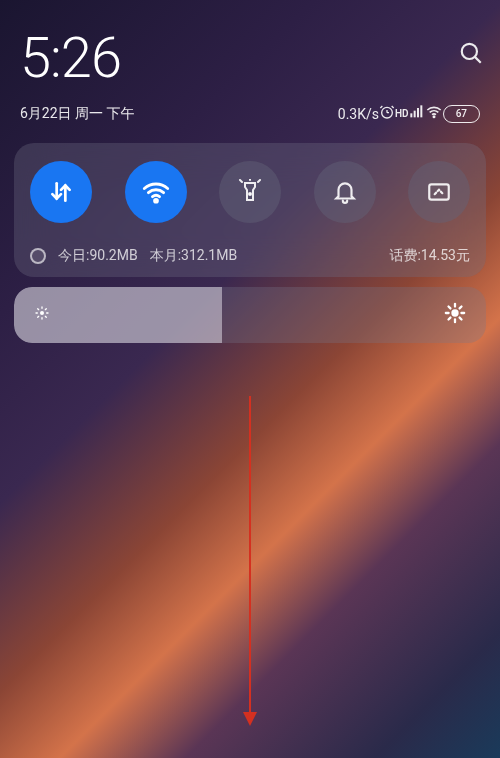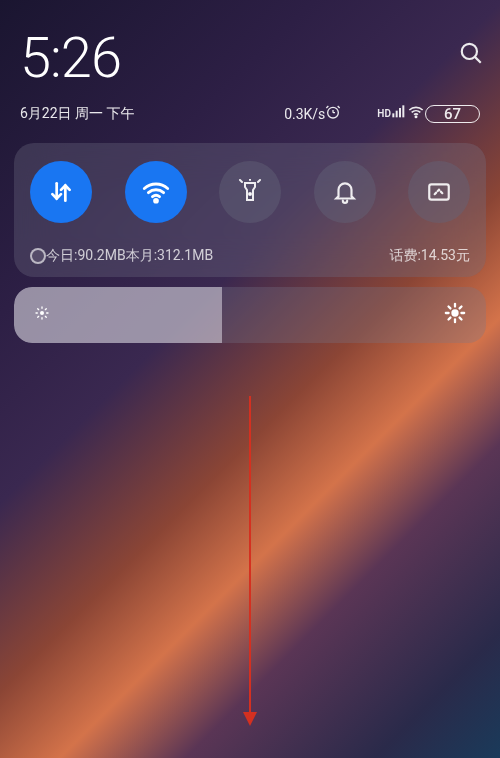--- a/index.html
+++ b/index.html
@@ -48,22 +48,22 @@
       align-items: center;
       font-size: 14px;
       color: rgba(255,255,255,0.9);
     }
     .search-icon {
       margin-top: 10px;
     }
     .battery-badge {
       border: 1.5px solid rgba(255,255,255,0.9);
       border-radius: 10px;
-      padding: 0 18px;
-      font-size: 15px;
+      padding: 0 12px;
+      font-size: 10px;
       line-height: 16px;
       font-weight: 500;
     }
     .panel {
       margin: 6px 14px;
       background: rgba(120, 120, 140, 0.3);
       backdrop-filter: blur(20px);
       border-radius: 20px;
       padding: 18px 16px 12px 16px;
     }
@@ -89,20 +89,21 @@
       align-items: center;
       justify-content: space-between;
       margin-top: 20px;
       padding-top: 4px;
       font-size: 14px;
       color: rgba(255,255,255,0.75);
     }
     .data-left {
       display: flex;
       align-items: center;
+      gap: 12px;
     }
     .data-dot {
       width: 16px;
       height: 16px;
       border-radius: 50%;
       border: 2px solid rgba(255,255,255,0.6);
       background: rgba(255,255,255,0.1);
     }
     .brightness-panel {
       margin: 10px 14px;
@@ -161,21 +162,21 @@
     <span>0.3K/s</span>
     <span>
       <svg width="16" height="16" viewBox="0 0 24 24" fill="none" stroke="rgba(255,255,255,0.9)" stroke-width="2">
         <circle cx="12" cy="13" r="8"></circle>
           <line x1="12" y1="9" x2="12" y2="13"></line>
           <line x1="12" y1="13" x2="15" y2="13"></line>
         <line x1="5" y1="3" x2="2" y2="6"></line>
           <line x1="19" y1="3" x2="22" y2="6"></line>
       </svg>
     </span>
-    <span style="font-size:10px;font-weight:600;margin-left:36px;">HD</span>
+    <span style="font-size:10px;font-weight:600;">HD</span>
     <span>
       <svg width="16" height="16" viewBox="0 0 24 24" fill="rgba(255,255,255,0.9)">
         <rect x="2" y="14" width="3" height="6"></rect>
           <rect x="7" y="10" width="3" height="10"></rect>
         <rect x="12" y="6" width="3" height="14"></rect>
           <rect x="17" y="2" width="3" height="18"></rect>
       </svg>
     </span>
     <span>
       <svg width="18" height="16" viewBox="0 0 24 24" fill="none" stroke="rgba(255,255,255,0.9)" stroke-width="2.5">

